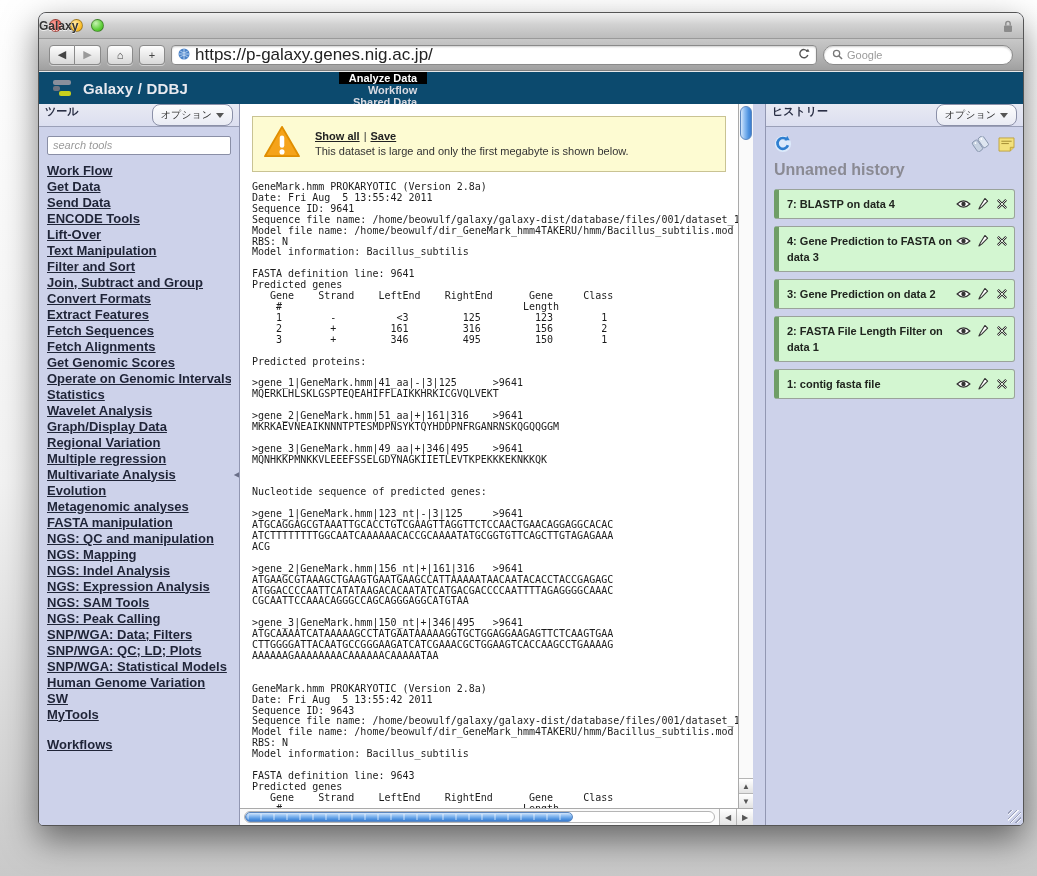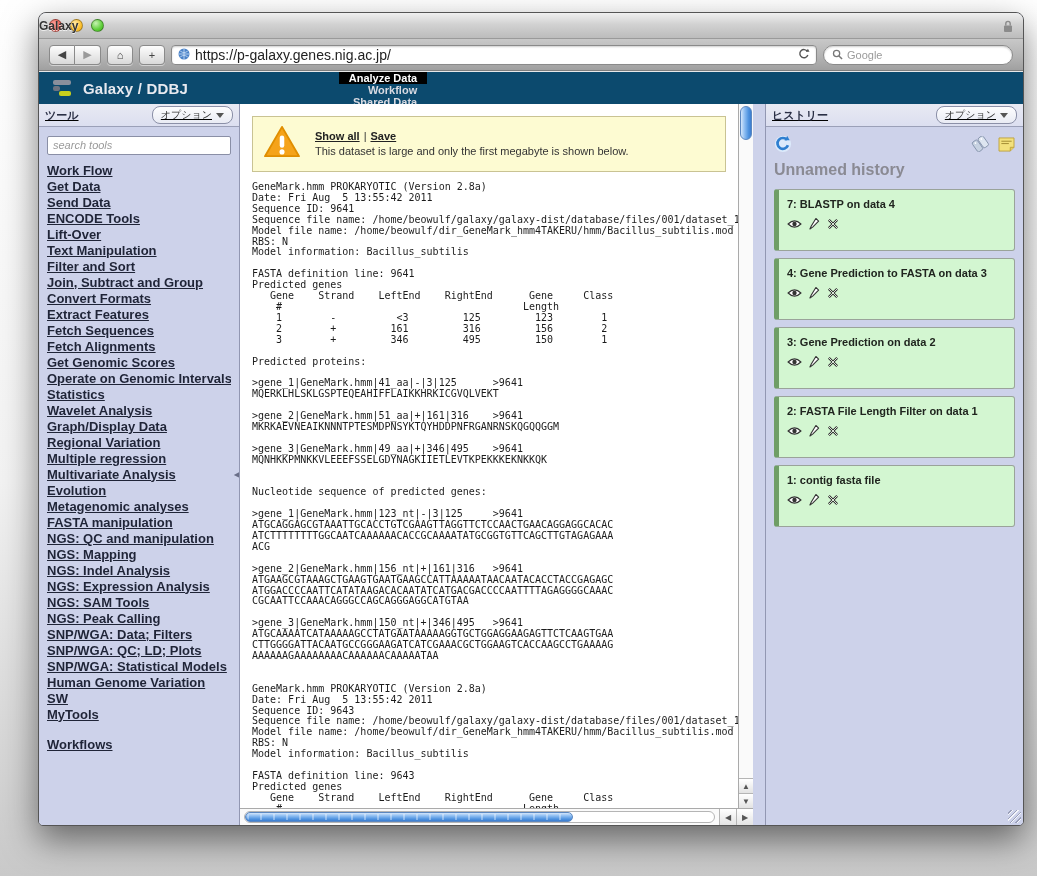--- a/index.html
+++ b/index.html
@@ -43,21 +43,21 @@
     box-shadow:0 1px 0 rgba(255,255,255,.5);
   }
   .nav-group { display:flex; }
   .nav-group .tb-btn:first-child { border-radius:4px 0 0 4px; }
   .nav-group .tb-btn:last-child { border-radius:0 4px 4px 0; border-left:none; color:#9a9a9a; }
   .url-field {
     flex:1; height:20px; border:1px solid #8a8a8a; border-radius:4px;
     background:#fff; display:flex; align-items:center; padding:0 6px; gap:5px;
     box-shadow:inset 0 1px 2px rgba(0,0,0,.2);
   }
-  .url-field input { flex:1; border:none; outline:none; font-size:14px; color:#222; font-family:"Liberation Sans",sans-serif; background:transparent; }
+  .url-field input { flex:1; border:none; outline:none; font-size:17px; color:#222; font-family:"Liberation Sans",sans-serif; background:transparent; }
   .search-field {
     width:190px; height:20px; border:1px solid #8a8a8a; border-radius:10px;
     background:#fff; display:flex; align-items:center; padding:0 8px; gap:4px;
     box-shadow:inset 0 1px 2px rgba(0,0,0,.2);
   }
   .search-field input { flex:1; border:none; outline:none; font-size:11px; color:#999; background:transparent; font-family:"Liberation Sans",sans-serif; }
   .search-field input::placeholder, .tool-search input::placeholder { color:#9a9a9a; }
   
   .masthead {
     height:33px; flex:0 0 33px; background:#0c4a6e; border-top:1px solid #e8e8e8;
@@ -75,23 +75,22 @@
     color:#d8dae2; font-size:11px; font-weight:bold; text-decoration:none;
     padding:0 10px; height:100%; display:flex; align-items:center;
   }
   .mast-menu a.active { background:#000; color:#fff; }
   
   .workarea { flex:1; display:flex; background:#cdd2ea; position:relative; overflow:hidden; }
   .panel-left  { width:201px; flex:0 0 201px; border-right:1px solid #9297b2; display:flex; flex-direction:column; }
   .panel-right { width:258px; flex:0 0 258px; border-left:1px solid #9297b2; display:flex; flex-direction:column; margin-left:12px; }
   .panel-head {
     height:23px; flex:0 0 23px; background:linear-gradient(180deg,#e8eaf3,#dcdff0);
-    border-bottom:1px solid #9ba0b8; display:flex; align-items:center; justify-content:space-between;
+    border-bottom:1px solid #9ba0b8; display:flex; justify-content:space-between;
     padding:0 6px;
-    text-decoration:underline;
   }
   .panel-head .ptitle { font-size:11px; font-weight:bold; color:#2a2f45; }
   .opt-btn {
     font-size:10px; color:#333; background:linear-gradient(180deg,#fdfdfe,#e9ebf4);
     border:1px solid #8b90a8; border-radius:8px; padding:1px 8px;
     display:flex; align-items:center; gap:4px;
   }
   .opt-btn .tri { width:0; height:0; border-left:4px solid transparent; border-right:4px solid transparent; border-top:5px solid #555; }
   .panel-body { flex:1; overflow:hidden; padding:8px; position:relative; }
   .tool-search { margin-bottom:8px; }
@@ -152,22 +151,22 @@
     content:""; position:absolute; inset:1px; border-radius:5px;
     background:repeating-linear-gradient(90deg, rgba(255,255,255,.35) 0 2px, transparent 2px 13px);
   }
   .h-arrows { display:flex; }
   .h-arrows .sc-btn { width:17px; height:16px; border-top:none; border-left:1px solid #b5b5b5; font-size:8px; }
   
   .hist-top { display:flex; justify-content:space-between; align-items:flex-start; margin-bottom:4px; }
   .hist-name { font-size:16px; font-weight:bold; color:#8a8a93; margin-bottom:10px; }
   .hist-item {
     background:#d3f6d1; border:1px solid #9aa39a; border-left:5px solid #6f9e66; border-radius:3px;
-    margin-bottom:7px; padding:6px 6px 20px 8px;
-    display:flex; align-items:flex-start; gap:4px;flex-direction:column;
+    margin-bottom:7px; padding:6px 6px 6px 8px;
+    display:flex; align-items:flex-start; gap:4px;
   }
   .hist-title { flex:1; font-size:11px; font-weight:bold; color:#20251f; line-height:16px; }
   .hist-icons { display:flex; gap:7px; align-items:center; padding-top:1px; }
   .hist-icons svg { display:block; }
   .icon-btn { cursor:pointer; }
   
   .resize-grip {
     position:absolute; right:2px; bottom:2px; width:13px; height:13px;
     background:repeating-linear-gradient(135deg, transparent 0 2px, #9aa0ba 2px 3px, rgba(255,255,255,.8) 3px 4px);
   }

